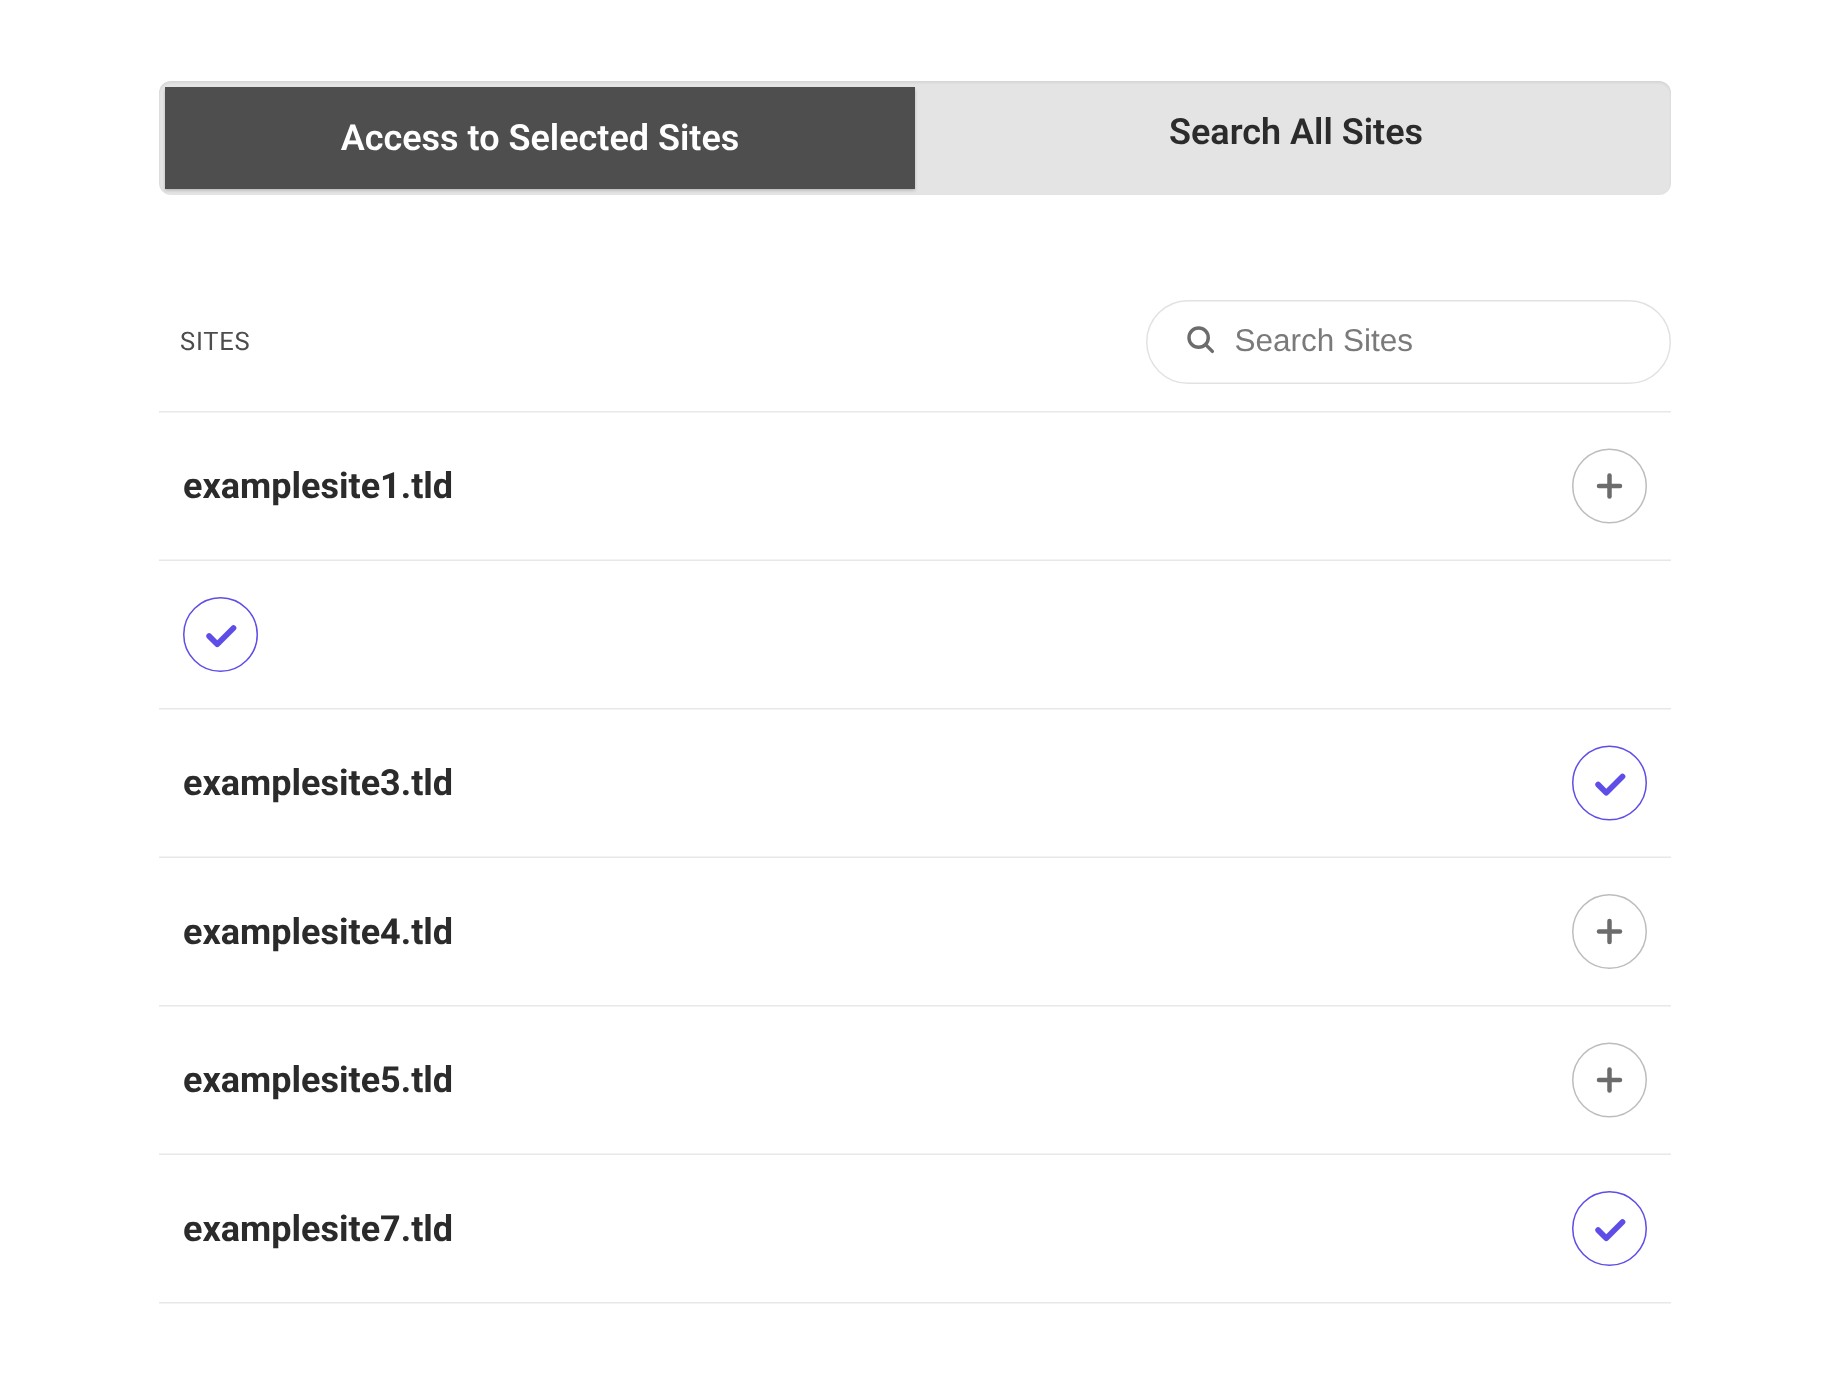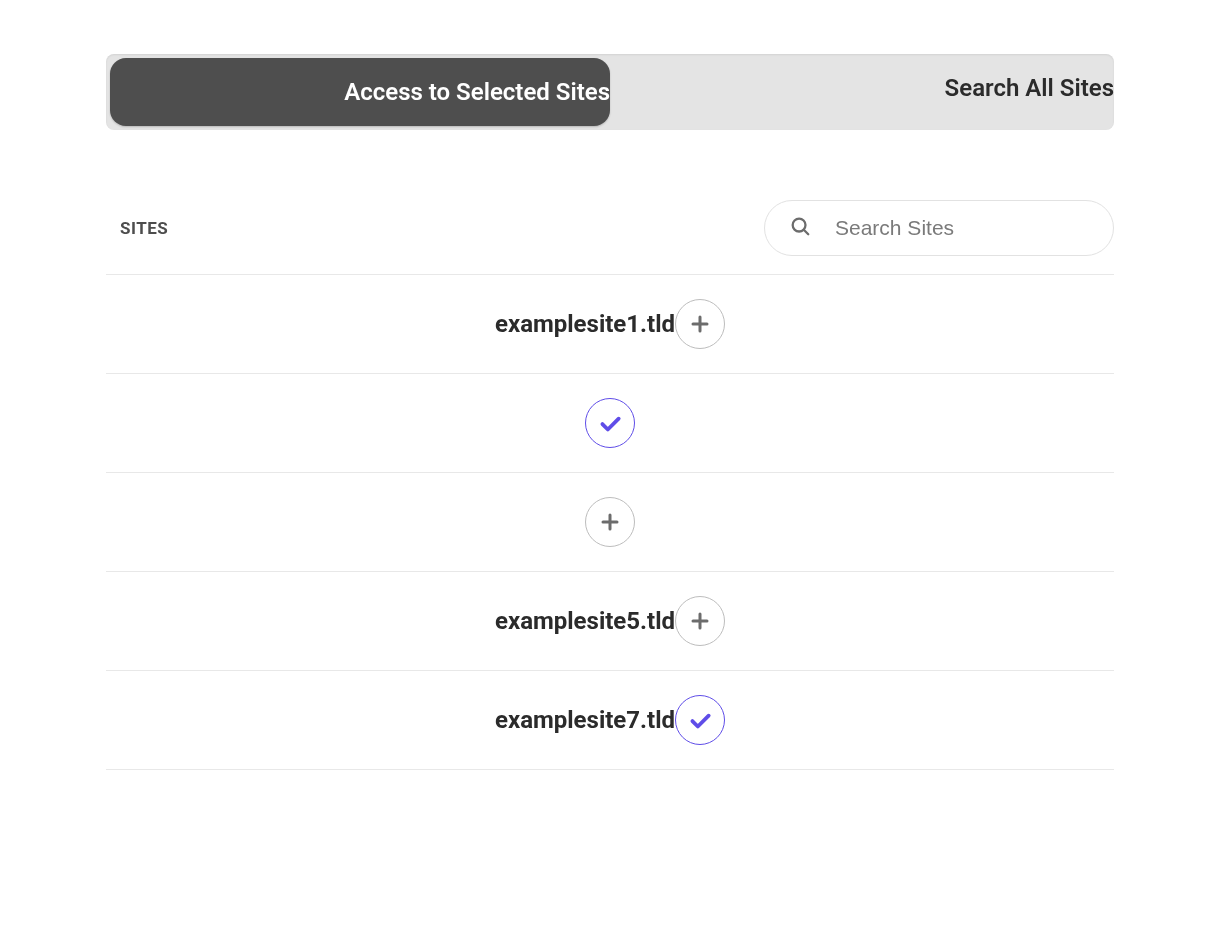--- a/index.html
+++ b/index.html
@@ -14,74 +14,74 @@
     display: flex;
     background: #e4e4e4;
     border-radius: 8px;
     padding: 0;
     box-shadow: inset 0 1px 2px rgba(0,0,0,0.08);
     overflow: hidden;
     margin-bottom: 70px;
   }
   .tab {
     flex: 1;
-    text-align: right;
+    text-align: center;
     padding: 20px 0;
     font-size: 24px;
     font-weight: 600;
     cursor: pointer;
     color: #2b2b2b;
-    border-radius: 16px;
+    border-radius: 0;
   }
   .tab.active {
     background: #4e4e4e;
     color: #ffffff;
     margin: 4px;
     box-shadow: 0 1px 2px rgba(0,0,0,0.2);
   }
   .tab.inactive {
     background: transparent;
   }
   .list-header {
     display: flex;
     align-items: center;
     justify-content: space-between;
     padding-bottom: 18px;
     border-bottom: 1px solid #e8e8e8;
   }
   .list-header-title {
     font-size: 17px;
-    font-weight: 700;
+    font-weight: 400;
     letter-spacing: 0.5px;
     color: #4d4d4d;
     padding-left: 14px;
   }
   .search-wrap {
     display: flex;
     align-items: center;
     border: 1px solid #e2e2e2;
     border-radius: 999px;
     padding: 14px 24px;
     width: 350px;
-    gap: 24px;
+    gap: 12px;
   }
   .search-wrap svg { flex: none; }
   .search-input {
     border: none;
     outline: none;
     font-size: 21px;
     color: #333;
     width: 100%;
     background: transparent;
   }
   .search-input::placeholder { color: #7a7a7a; }
   .site-row {
     display: flex;
     align-items: center;
-    justify-content: center;
+    justify-content: space-between;
     padding: 24px 16px 24px 16px;
     border-bottom: 1px solid #e8e8e8;
   }
   .site-name {
     font-size: 24px;
     font-weight: 700;
     color: #2b2b2b;
   }
   .action-btn {
     width: 50px;
@@ -136,20 +136,29 @@
       </div>
     </div>
     <div class="site-row">
       <div class="action-btn check">
         <svg width="26" height="26" viewBox="0 0 24 24" fill="none" stroke="currentColor" stroke-width="3.5" stroke-linecap="round" stroke-linejoin="round">
           <polyline points="5 13 10 18 20 8"></polyline>
         </svg>
       </div>
     </div>
     <div class="site-row">
+      <div class="site-name">examplesite3.tld</div>
+      <div class="action-btn check">
+        <svg width="26" height="26" viewBox="0 0 24 24" fill="none" stroke="currentColor" stroke-width="3.5" stroke-linecap="round" stroke-linejoin="round">
+          <polyline points="5 13 10 18 20 8"></polyline>
+        </svg>
+      </div>
+    </div>
+    <div class="site-row">
+      <div class="site-name">examplesite4.tld</div>
       <div class="action-btn plus">
         <svg width="24" height="24" viewBox="0 0 24 24" fill="none" stroke="currentColor" stroke-width="3" stroke-linecap="round">
           <line x1="12" y1="5" x2="12" y2="19"></line>
           <line x1="5" y1="12" x2="19" y2="12"></line>
         </svg>
       </div>
     </div>
     <div class="site-row">
       <div class="site-name">examplesite5.tld</div>
       <div class="action-btn plus">

